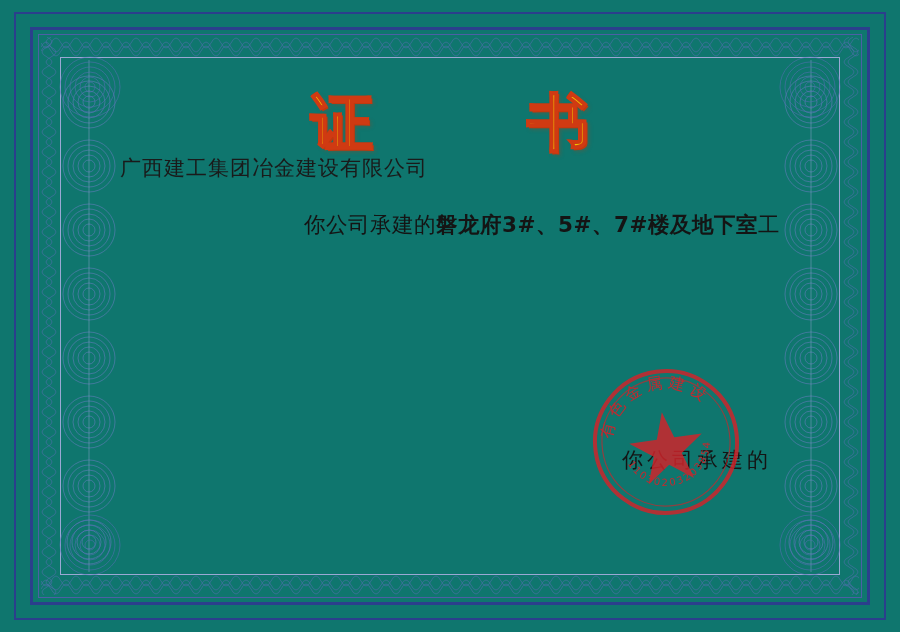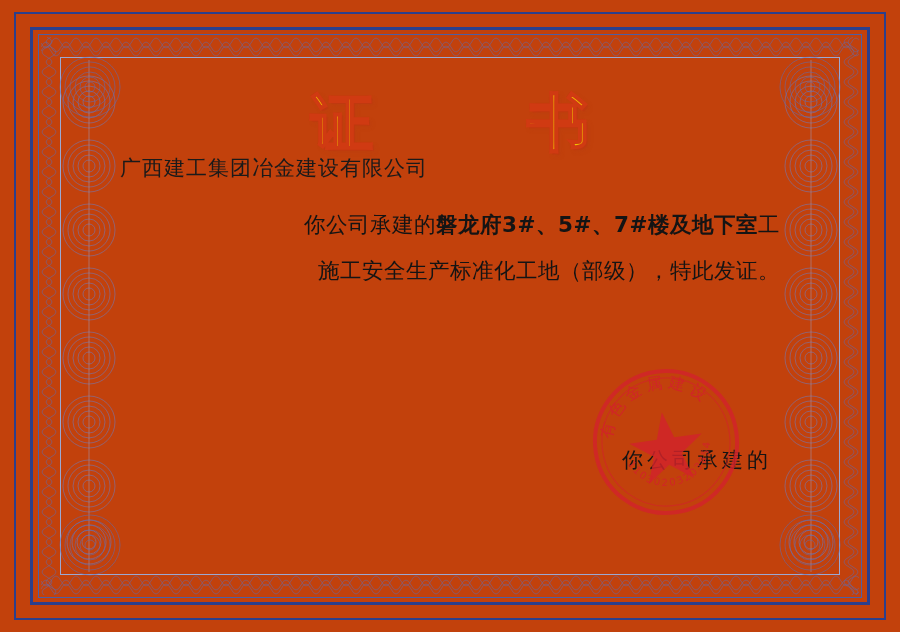--- a/index.html
+++ b/index.html
@@ -11,21 +11,21 @@
     width: 900px;
     height: 632px;
     font-family: "DejaVu Sans", "Liberation Sans", sans-serif;
     overflow: hidden;
   }
 
   .certificate {
     position: relative;
     width: 900px;
     height: 632px;
-    background: #c2410c;
+    background: #0f766e;
     box-sizing: border-box;
   }
 
   
   .frame-outer {
     position: absolute;
     left: 14px;
     top: 12px;
     right: 14px;
     bottom: 12px;
@@ -352,21 +352,20 @@
   <div class="content">
 
     <div class="title">证　书</div>
 
     <div class="recipient">广西建工集团冶金建设有限公司</div>
 
     <div class="body-text">
       <div>
         <span class="indent"></span><span>你公司承建的</span><b>磐龙府3#、5#、7#楼及地下室</b><span>工</span>
       </div>
-      <div>施工安全生产标准化工地（部级），特此发证。</div>
     </div>
 
     <div class="date">你公司承建的</div>
 
     <div class="seal">
       <svg width="152" height="152" viewBox="0 0 152 152" aria-hidden="true">
         <defs>
           <path id="arcTop" d="M 22 76 A 54 54 0 0 1 130 76"></path>
           <path id="arcBottom" d="M 32 76 A 44 44 0 0 0 120 76"></path>
         </defs>

